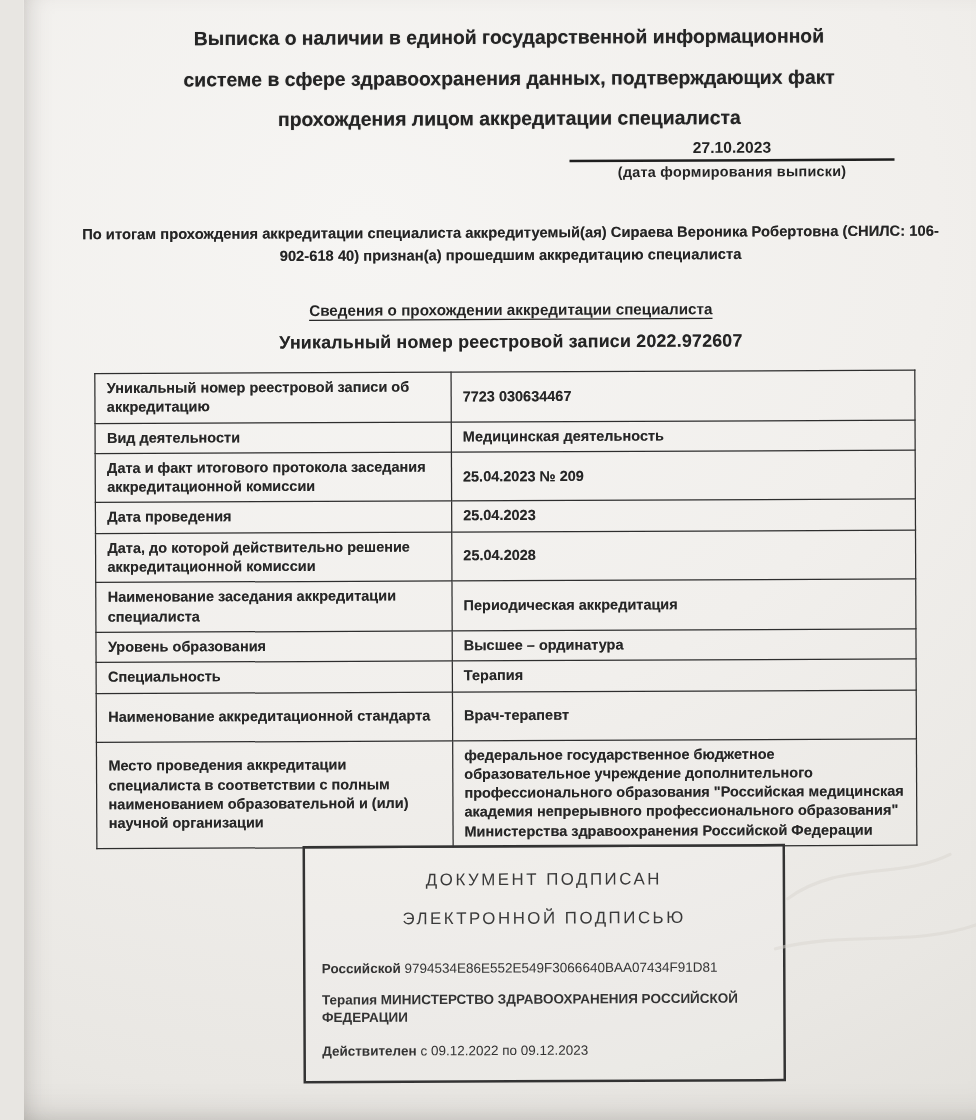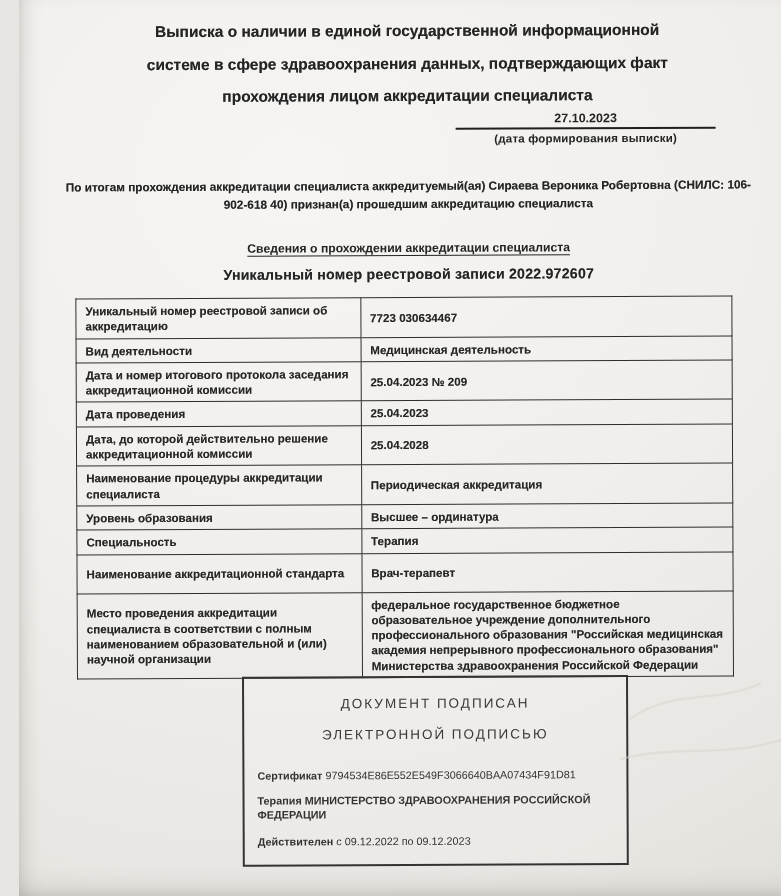--- a/index.html
+++ b/index.html
@@ -96,33 +96,33 @@
       <tbody>
         <tr class="tall">
           <td class="lbl">Уникальный номер реестровой записи об аккредитацию</td>
           <td>7723 030634467</td>
         </tr>
         <tr>
           <td class="lbl">Вид деятельности</td>
           <td>Медицинская деятельность</td>
         </tr>
         <tr class="tall">
-          <td class="lbl">Дата и номер итогового протокола заседания аккредитационной комиссии</td>
+          <td class="lbl">Дата и факт итогового протокола заседания аккредитационной комиссии</td>
           <td>25.04.2023 № 209</td>
         </tr>
         <tr>
           <td class="lbl">Дата проведения</td>
           <td>25.04.2023</td>
         </tr>
         <tr class="tall">
           <td class="lbl">Дата, до которой действительно решение аккредитационной комиссии</td>
           <td>25.04.2028</td>
         </tr>
         <tr class="tall">
-          <td class="lbl">Наименование процедуры аккредитации специалиста</td>
+          <td class="lbl">Наименование заседания аккредитации специалиста</td>
           <td>Периодическая аккредитация</td>
         </tr>
         <tr>
           <td class="lbl">Уровень образования</td>
           <td>Высшее – ординатура</td>
         </tr>
         <tr>
           <td class="lbl">Специальность</td>
           <td>Терапия</td>
         </tr>
@@ -135,21 +135,21 @@
           <td>федеральное государственное бюджетное образовательное учреждение дополнительного профессионального образования "Российская медицинская академия непрерывного профессионального образования" Министерства здравоохранения Российской Федерации</td>
         </tr>
       </tbody>
     </table>
 
     <div class="stamp">
       <div class="stamp-head">ДОКУМЕНТ ПОДПИСАН</div>
       <div class="stamp-head">ЭЛЕКТРОННОЙ ПОДПИСЬЮ</div>
       <div class="stamp-lines">
         <div class="stamp-row">
-          <b>Сертификат</b>
+          <b>Российской</b>
           <span>9794534E86E552E549F3066640BAA07434F91D81</span>
         </div>
         <div class="stamp-row">
           <b>Терапия</b>
           <b>МИНИСТЕРСТВО ЗДРАВООХРАНЕНИЯ РОССИЙСКОЙ ФЕДЕРАЦИИ</b>
         </div>
         <div class="stamp-row stamp-validity">
           <b>Действителен</b>
           <span>с 09.12.2022 по 09.12.2023</span>
         </div>

